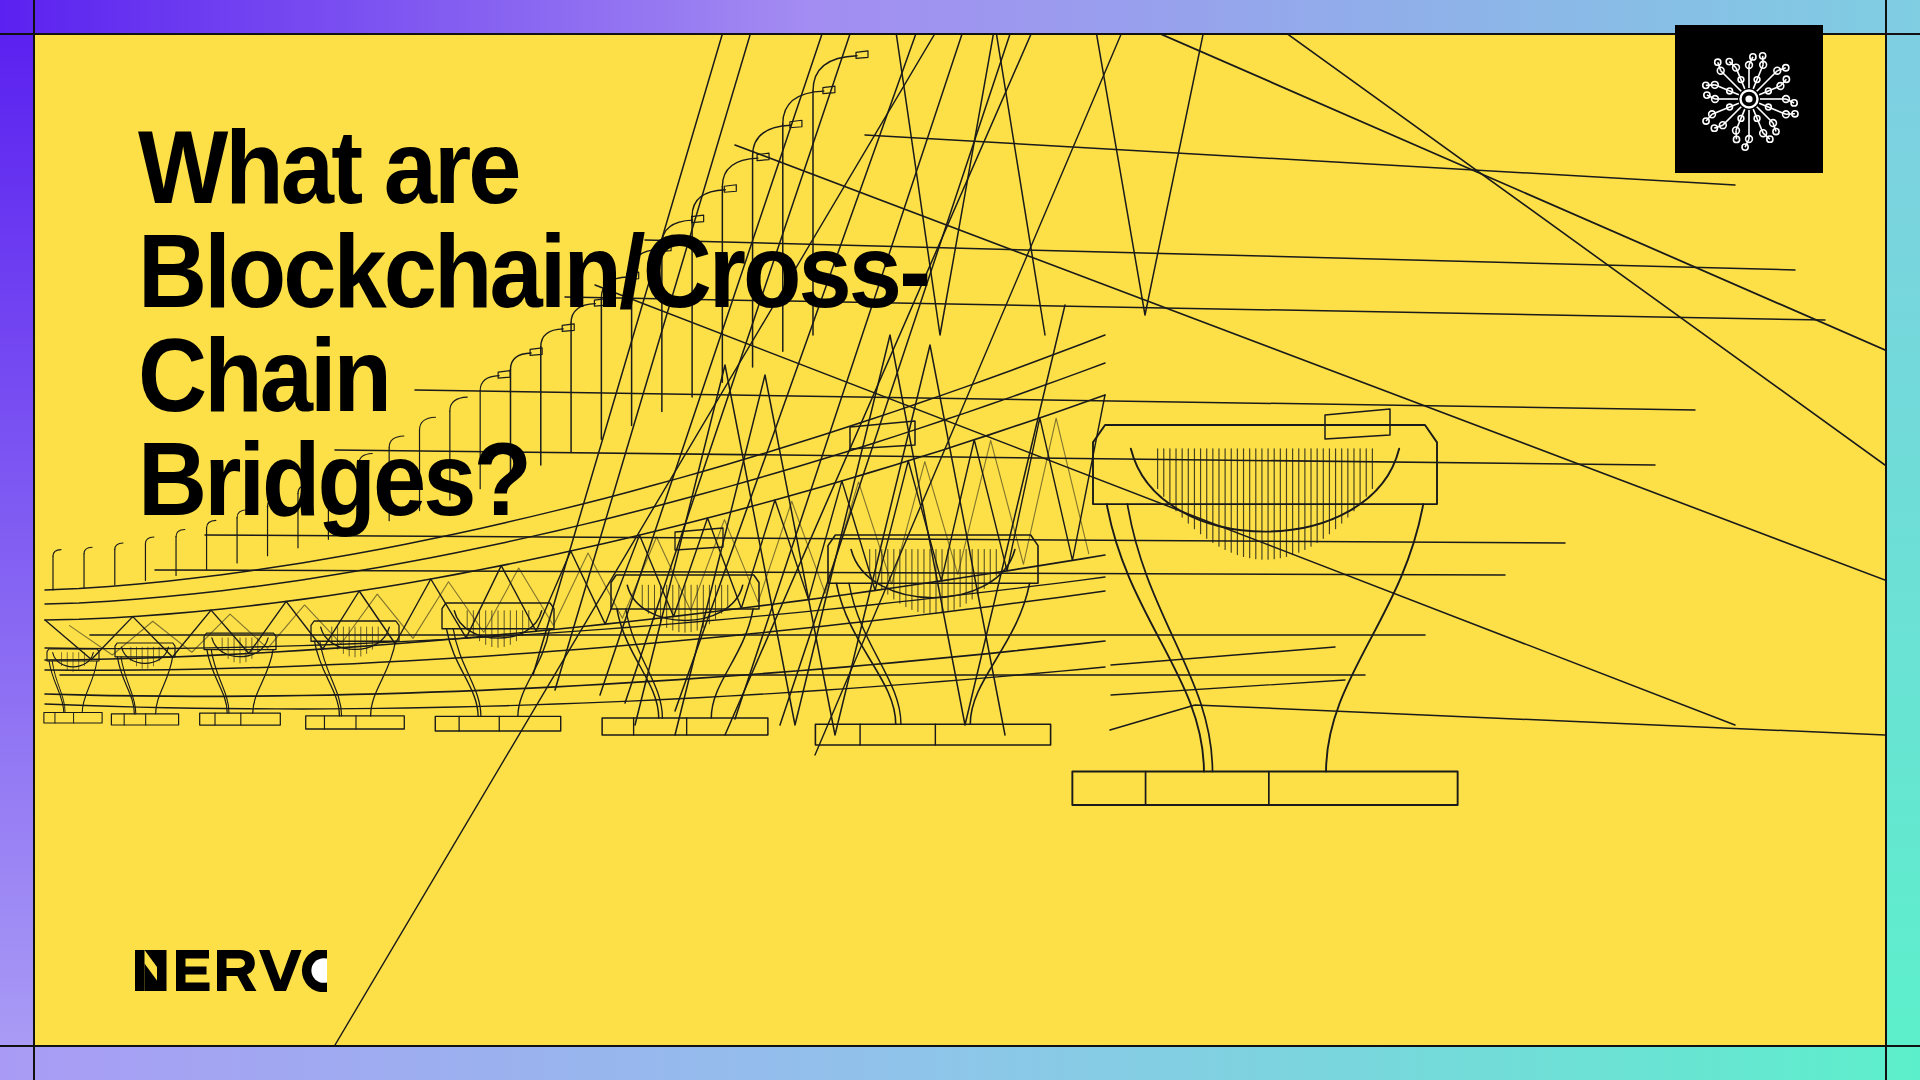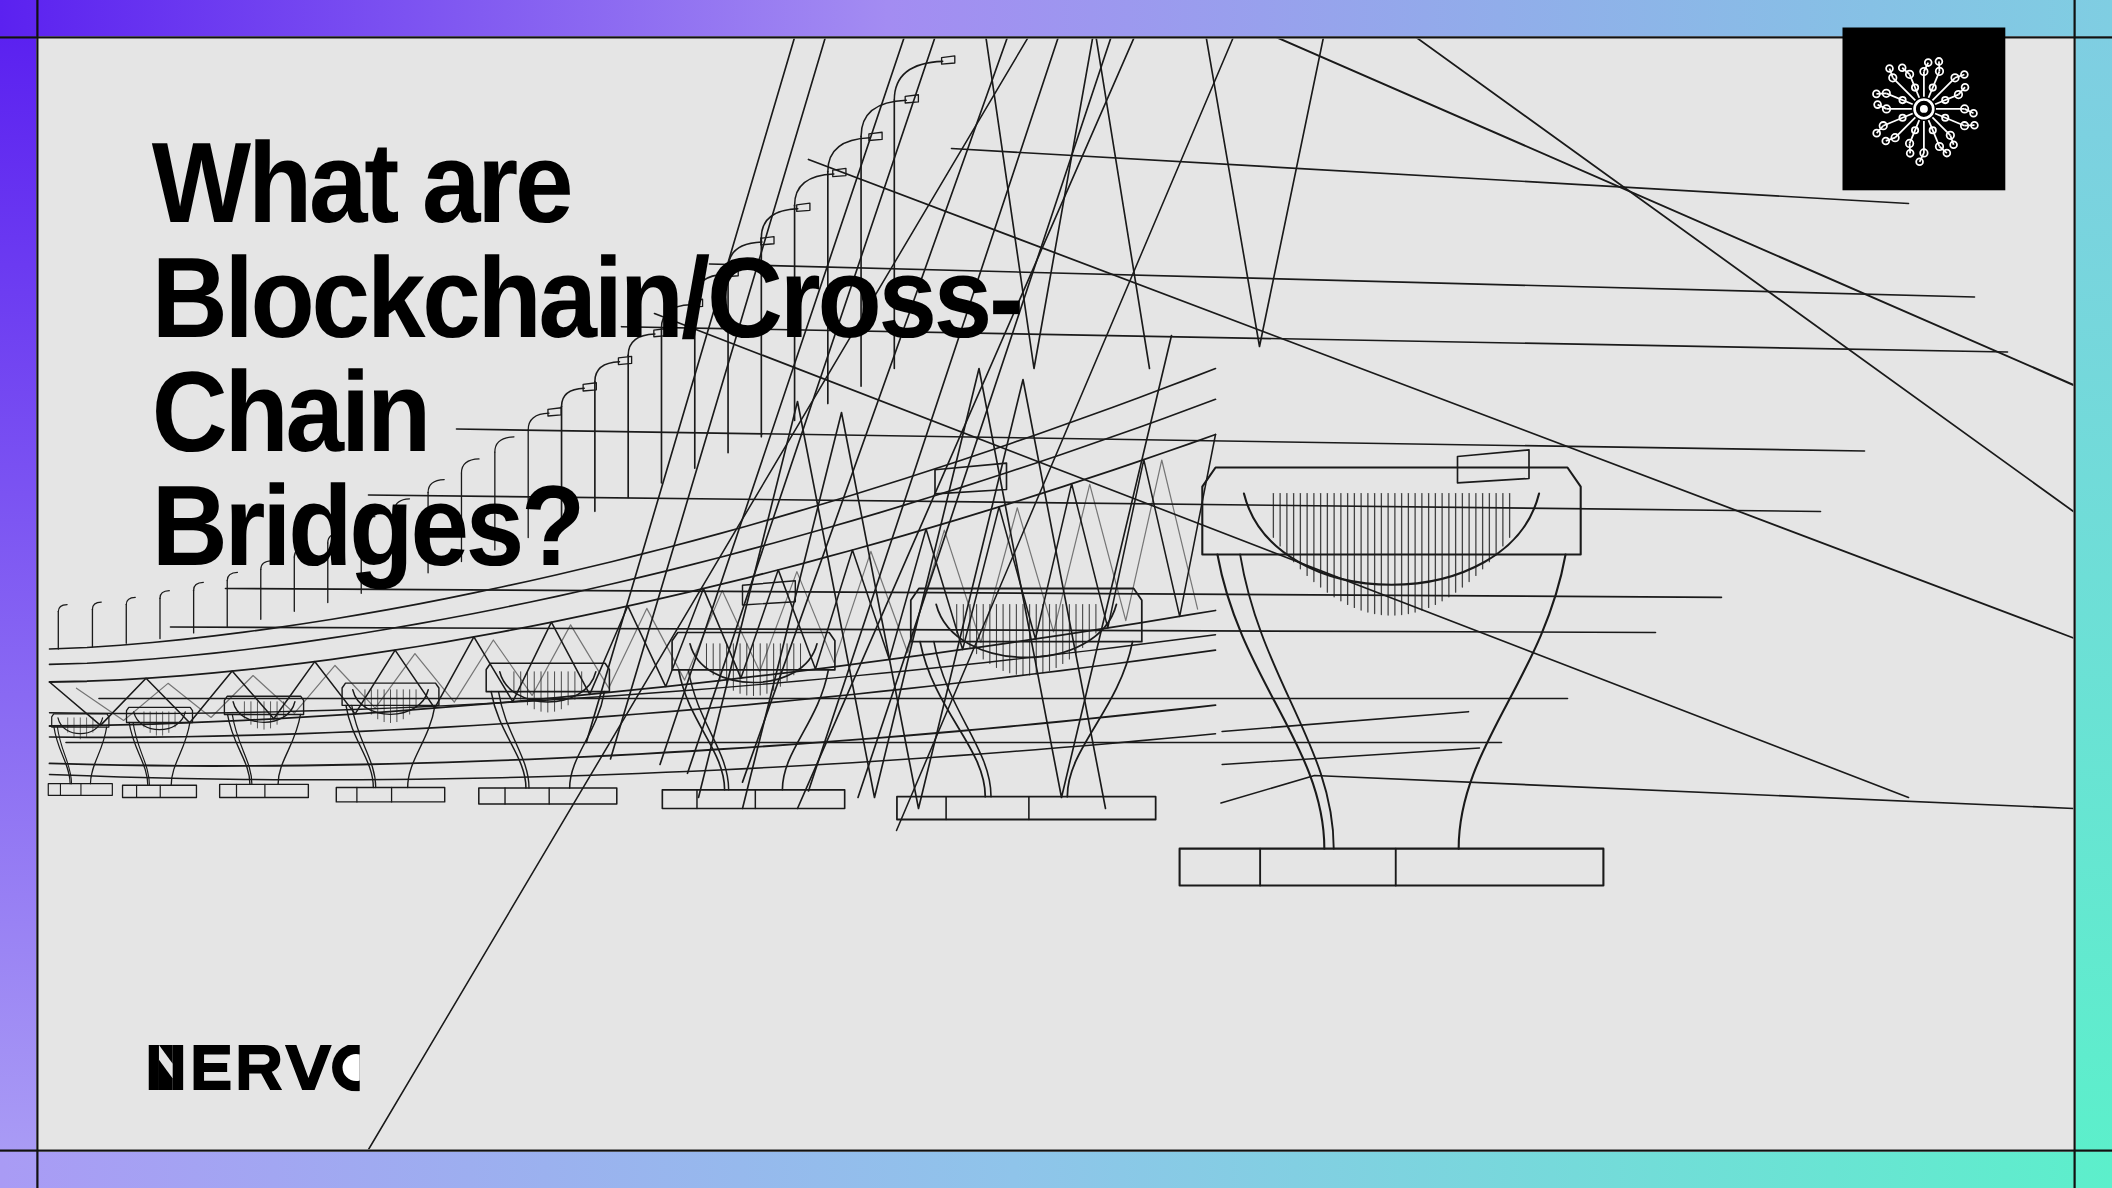--- a/index.html
+++ b/index.html
@@ -17,21 +17,21 @@
 
   
   .rule { position:absolute; background:#111; }
   #rule-top    { left:0; top:33px;   width:1920px; height:2px; }
   #rule-bottom { left:0; top:1045px; width:1920px; height:2px; }
   #rule-left   { left:33px; top:0;   width:2px;  height:1080px; }
   #rule-right  { left:1885px; top:0; width:2px;  height:1080px; }
 
   
   #card { position:absolute; left:35px; top:35px; width:1850px; height:1010px;
-          background:#e5e5e5; overflow:hidden; }
+          background:#fde047; overflow:hidden; }
 
   #art { position:absolute; left:0; top:0; width:1850px; height:1010px; }
 
   
   #heading { position:absolute; left:103px; top:80px; width:1080px;
              font-size:104px; line-height:1.0; font-weight:700;
              letter-spacing:-3.2px; color:#000;
              font-family:"Liberation Sans", sans-serif;
              transform:scaleX(0.92); transform-origin:left top;
              white-space:pre-line; z-index:5; }

